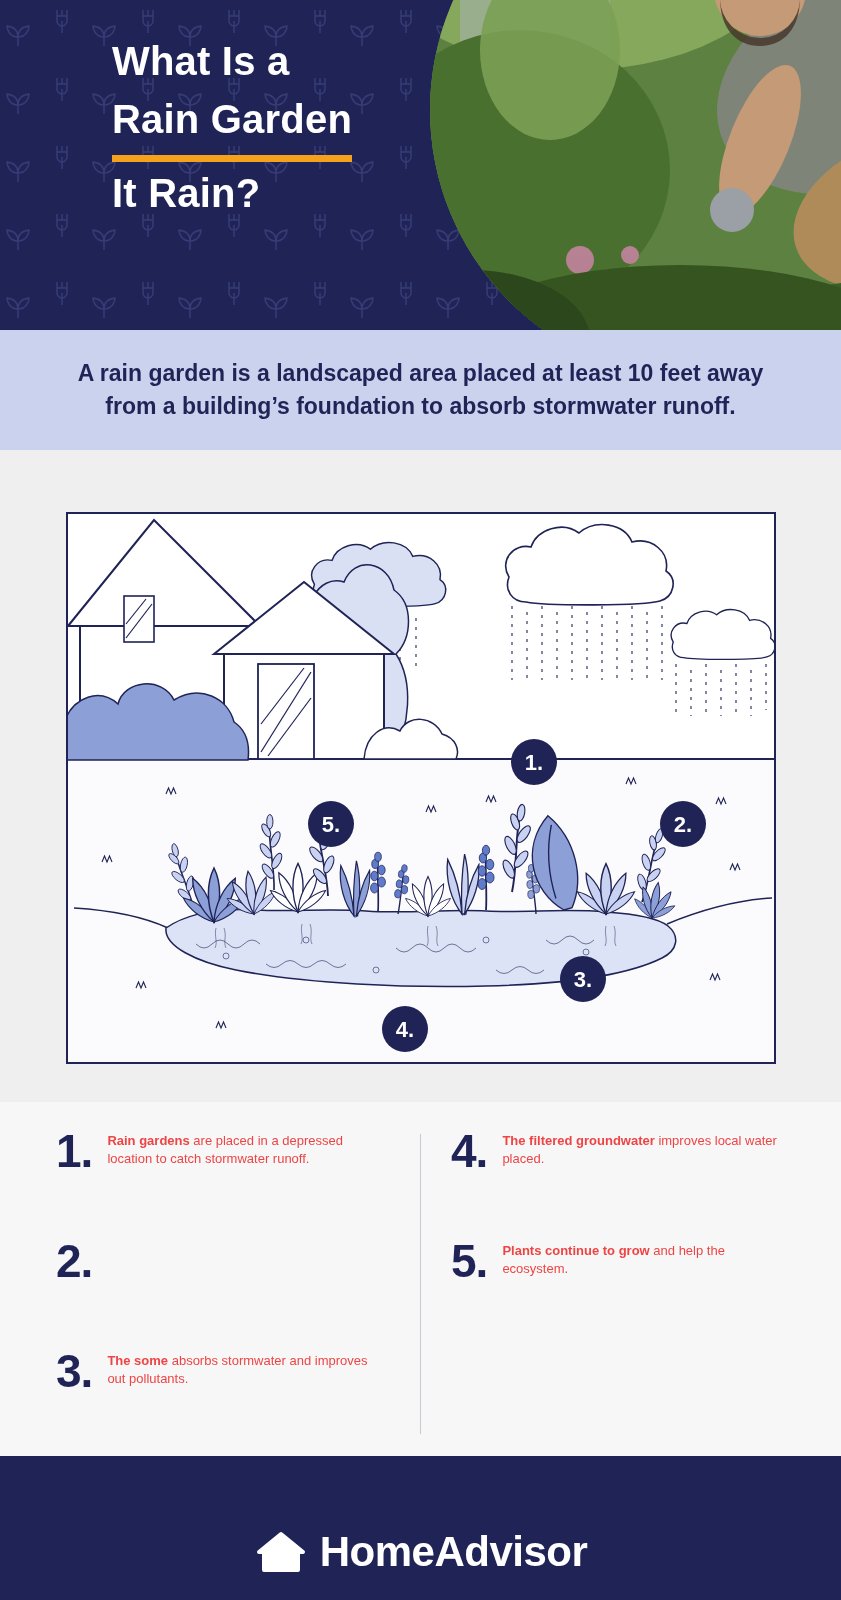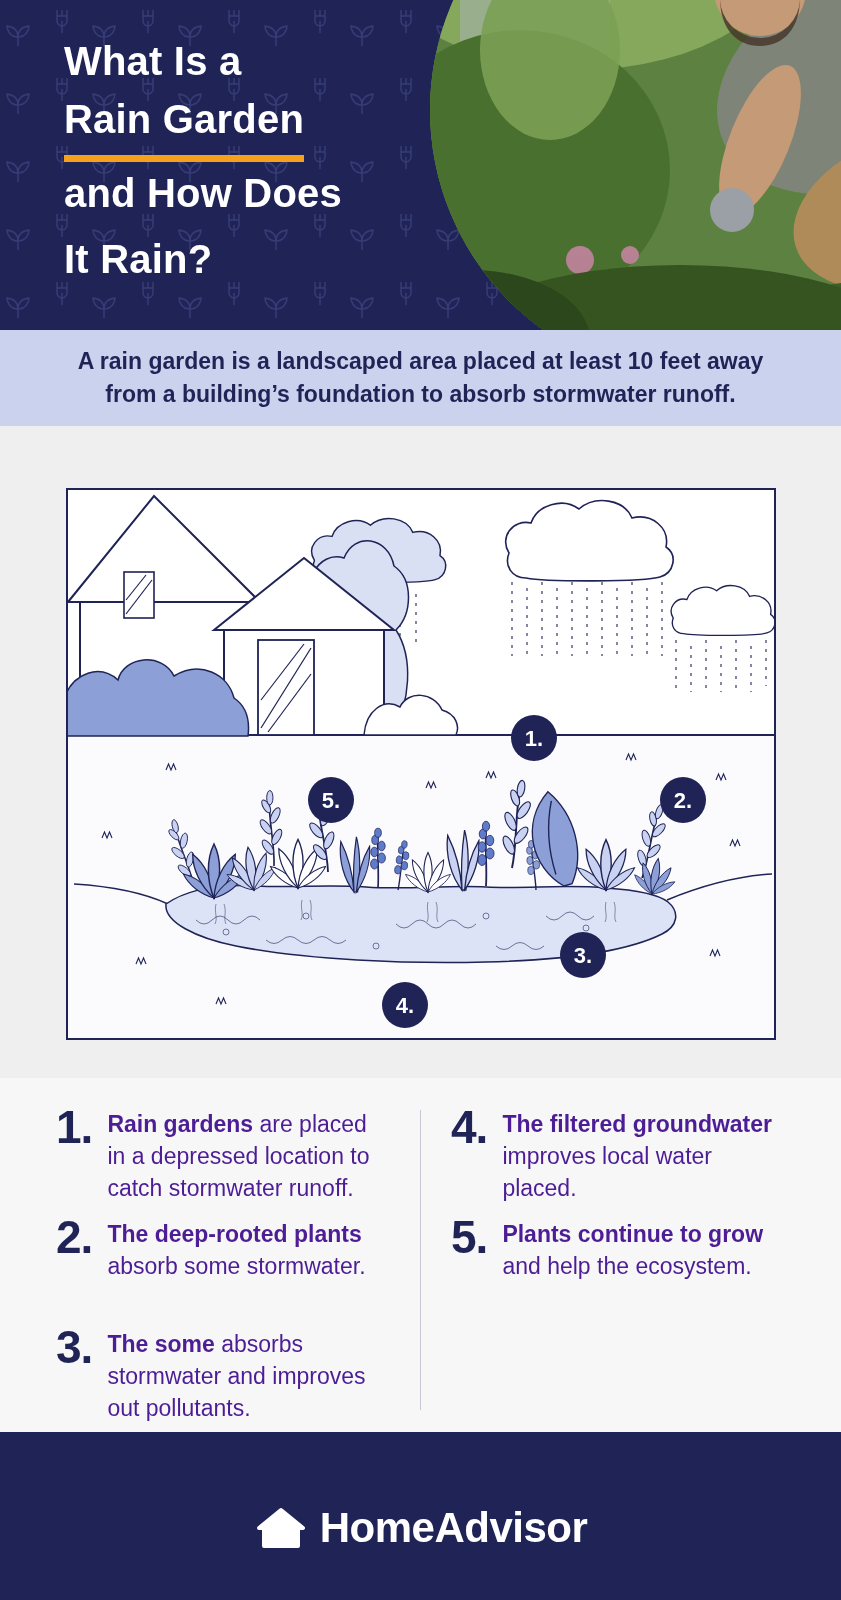--- a/index.html
+++ b/index.html
@@ -7,41 +7,41 @@
   body { font-family:"Liberation Sans", sans-serif; }
   .page { width:841px; height:1600px; margin:0 auto; position:relative; background:#fff; overflow:hidden; }
 
   
   .header { position:relative; height:330px; background:#1F2356; overflow:hidden; }
   .header-pattern { position:absolute; inset:0; display:block; }
   .photo-wrap { position:absolute; top:-160px; left:430px; width:540px; height:540px;
                 border-radius:50%; overflow:hidden; background:#5d8140; }
   .photo-wrap svg { display:block; width:100%; height:100%; }
   .title { position:absolute; left:64px; top:28px; color:#fff; font-size:40px; font-weight:700; letter-spacing:.2px; }
-  .t-line { display:block; height:66px; line-height:66px; white-space:nowrap; }
+  .t-line { display:block; height:66px; line-height:66px; white-space:nowrap;margin-left:48px; }
   .t-underline { display:inline-block; line-height:1.05; padding-bottom:15px;
                  border-bottom:7px solid #F5A11C; vertical-align:middle; }
 
   
-  .intro { height:96px; background:#CBD2EE; display:flex; align-items:center; justify-content:center; }
+  .intro { height:120px; background:#CBD2EE; display:flex; align-items:center; justify-content:center; }
   .intro p { max-width:700px; text-align:center; color:#1F2356; font-size:23px; line-height:1.42; font-weight:600; }
 
   
   .illustration { background:#EFEFF0; height:652px; padding-top:62px; }
   .diagram-box { width:710px; height:552px; margin:0 auto; display:block; }
   .badge-label { fill:#fff; font-family:"Liberation Sans", sans-serif; font-size:22px; font-weight:700; text-anchor:middle; }
 
   
   .steps { background:#F7F7F8; height:354px; padding:26px 56px 0; }
   .steps-grid { display:grid; grid-template-columns:1fr 1px 1fr; column-gap:30px; height:100%; }
   .steps-col { display:grid; grid-auto-rows:110px; align-content:start; }
   .divider { width:1px; height:300px; background:#C7C9D6; margin-top:6px; }
   .step { display:flex; gap:15px; align-items:flex-start; }
   .step-num { font-size:46px; font-weight:700; color:#1F2356; line-height:1; letter-spacing:-1px; }
-  .step-text { font-size:23px; line-height:1.4; color:#4c1d95; padding-top:4px; width:276px; }
+  .step-text { font-size:13px; line-height:1.4; color:#ef4444; padding-top:4px; width:276px; }
   .step-text strong { font-weight:700; }
 
   
   .footer { background:#1F2356; height:192px; display:flex; align-items:center; justify-content:center; }
   .logo { display:flex; align-items:center; gap:12px; }
   .logo-text { color:#fff; font-size:42px; font-weight:700; letter-spacing:-.5px; }
 </style>
 </head>
 <body>
 
@@ -87,21 +87,20 @@
         </g>
         <ellipse cx="460" cy="520" rx="180" ry="80" fill="#3c5f28"></ellipse>
         <ellipse cx="250" cy="505" rx="230" ry="80" fill="#35541f"></ellipse>
         <ellipse cx="40" cy="500" rx="120" ry="70" fill="#2c471c"></ellipse>
       </svg>
     </div>
 
     <h1 class="title">
       <span class="t-line">What Is a</span>
       <span class="t-line"><span class="t-underline">Rain Garden</span></span>
-      <span class="t-line">and How Does</span>
       <span class="t-line">It Rain?</span>
     </h1>
   </header>
 
   <section class="intro">
     <p>A rain garden is a landscaped area placed at least 10 feet away from a building’s foundation to absorb stormwater runoff.</p>
   </section>
 
   <section class="illustration">
     <svg class="diagram-box" viewBox="0 0 710 552">
@@ -291,21 +290,20 @@
 
   <section class="steps">
     <div class="steps-grid">
       <div class="steps-col">
         <div class="step">
           <div class="step-num">1.</div>
           <p class="step-text"><strong>Rain gardens</strong><span> are placed in a depressed location to catch stormwater runoff.</span></p>
         </div>
         <div class="step">
           <div class="step-num">2.</div>
-          <p class="step-text"><strong>The deep-rooted plants</strong><span> absorb some stormwater.</span></p>
         </div>
         <div class="step">
           <div class="step-num">3.</div>
           <p class="step-text"><strong>The some</strong><span> absorbs stormwater and improves out pollutants.</span></p>
         </div>
       </div>
       <div class="divider"></div>
       <div class="steps-col">
         <div class="step">
           <div class="step-num">4.</div>

